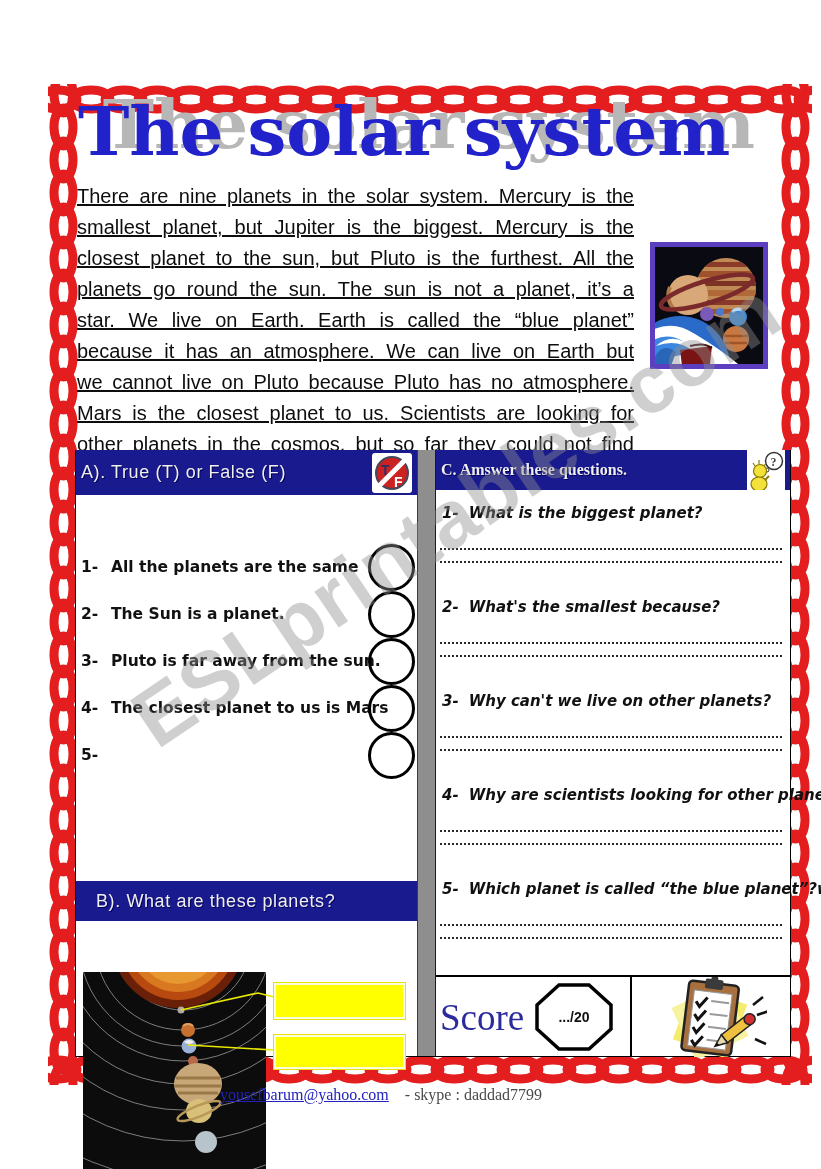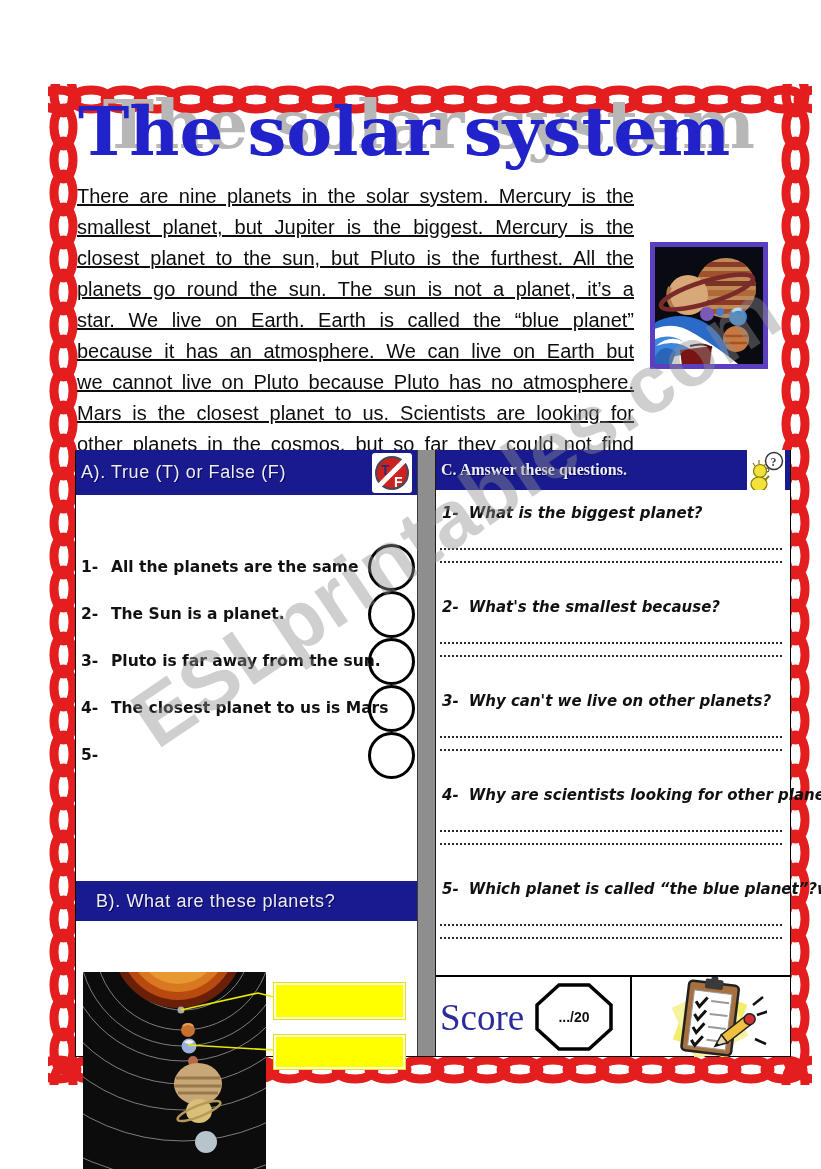--- a/index.html
+++ b/index.html
@@ -452,16 +452,21 @@
               <polygon points="58,50 54,52 58,54" fill="#111"></polygon>
               <circle cx="98" cy="52" r="5.5" fill="#d23030" stroke="#222" stroke-width="1.5"></circle>
             </g>
             <path d="M98,28 l10,-8 M102,38 l12,-4 M100,62 l11,5" stroke="#111" stroke-width="2.5" fill="none"></path>
           </svg>
         </div>
       </div>
     </div>
   </div>
 
+  <div class="footer">
+    <span class="email">yousefbarum@yahoo.com</span>
+    <span>&nbsp;&nbsp;</span>
+    <span>- skype : daddad7799</span>
+  </div>
 
   <div class="watermark">ESLprintables.com</div>
 
 </div>
 
 </body></html>

